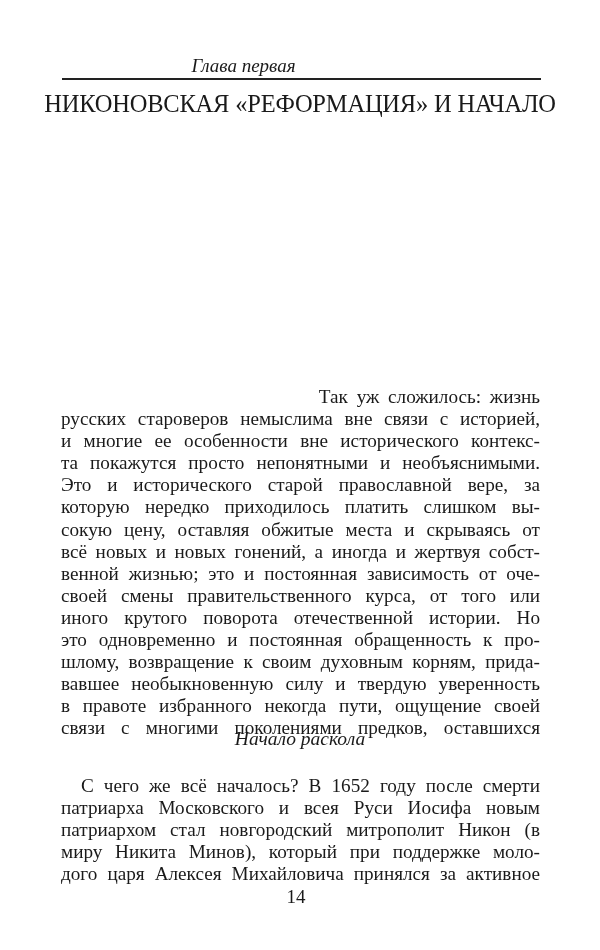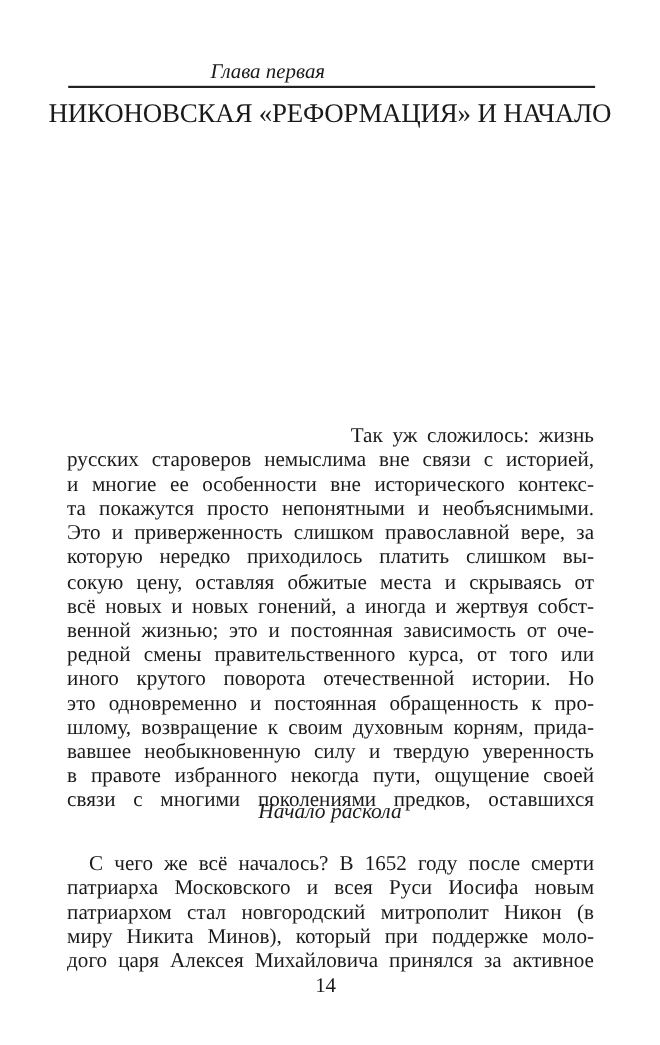--- a/index.html
+++ b/index.html
@@ -45,26 +45,26 @@
 
 <div class="chapter-title">
   <div>НИКОНОВСКАЯ «РЕФОРМАЦИЯ» И НАЧАЛО</div>
 </div>
 
 <div class="body-text p1">
   <span class="line first-right">Так уж сложилось: жизнь</span>
   <span class="line">русских староверов немыслима вне связи с историей,</span>
   <span class="line">и многие ее особенности вне исторического контекс-</span>
   <span class="line">та покажутся просто непонятными и необъяснимыми.</span>
-  <span class="line">Это и приверженность слишком православной вере, за</span>
+  <span class="line">Это и исторического старой православной вере, за</span>
   <span class="line">которую нередко приходилось платить слишком вы-</span>
   <span class="line">сокую цену, оставляя обжитые места и скрываясь от</span>
   <span class="line">всё новых и новых гонений, а иногда и жертвуя собст-</span>
   <span class="line">венной жизнью; это и постоянная зависимость от оче-</span>
-  <span class="line">редной смены правительственного курса, от того или</span>
+  <span class="line">своей смены правительственного курса, от того или</span>
   <span class="line">иного крутого поворота отечественной истории. Но</span>
   <span class="line">это одновременно и постоянная обращенность к про-</span>
   <span class="line">шлому, возвращение к своим духовным корням, прида-</span>
   <span class="line">вавшее необыкновенную силу и твердую уверенность</span>
   <span class="line">в правоте избранного некогда пути, ощущение своей</span>
   <span class="line">связи с многими поколениями предков, оставшихся</span>
 </div>
 
 <div class="section-title">Начало раскола</div>
 

